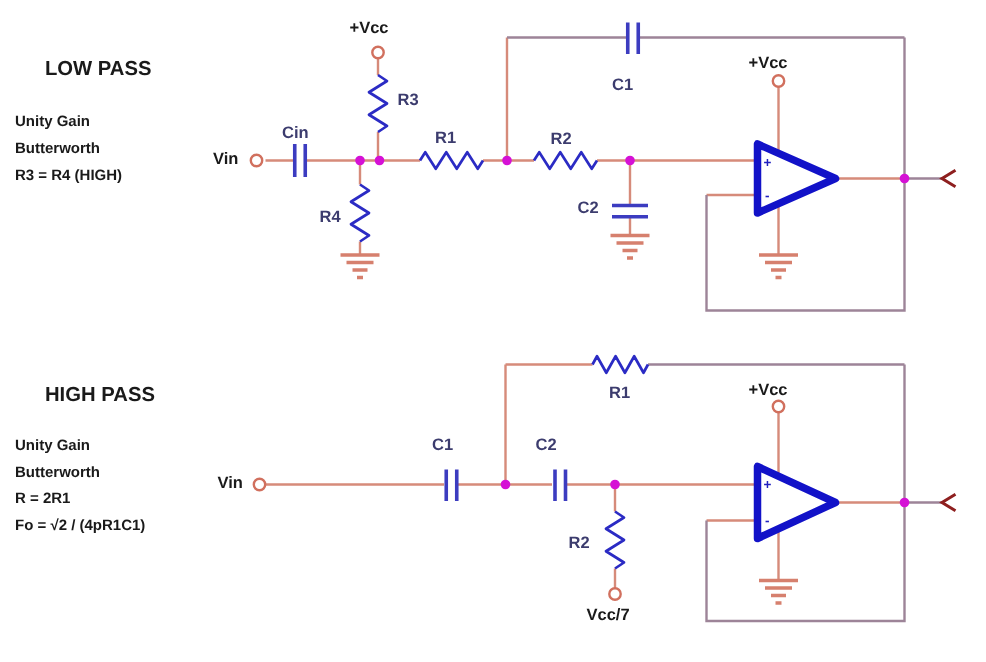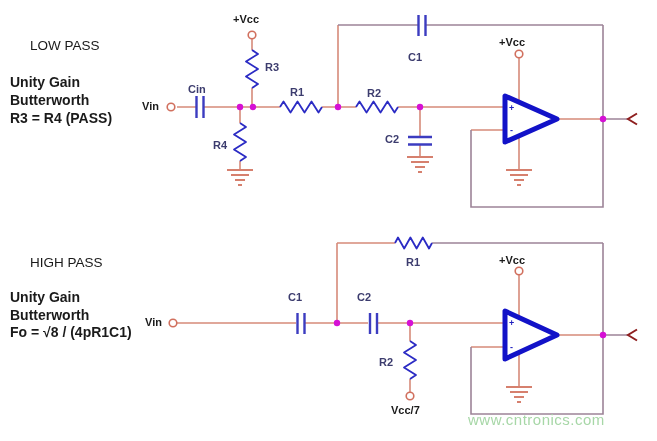--- a/index.html
+++ b/index.html
@@ -1,19 +1,19 @@
 <!DOCTYPE html>
 <html><head>
 <meta charset="utf-8">
 <style>
   html,body{margin:0;padding:0;background:#fff;}
   #screen{position:relative;width:657px;height:441px;background:#ffffff;
           font-family:"Liberation Sans",sans-serif;overflow:hidden;}
-  .section-title{position:absolute;font-weight:normal;font-size:13.5px;color:#1a1a1a;padding-left:20px;}
-  .notes{position:absolute;font-weight:bold;font-size:14px;color:#1a1a1a;}
+  .section-title{position:absolute;font-weight:bold;font-size:13.5px;color:#1a1a1a;padding-left:20px;}
+  .notes{position:absolute;font-weight:bold;font-size:10px;color:#1a1a1a;}
   .lp-notes{line-height:18px;}
   .hp-notes{line-height:17.5px;}
   .clbl{position:absolute;font-weight:bold;font-size:11px;color:#3c3c6e;}
   .blbl{position:absolute;font-weight:bold;font-size:11px;color:#1a1a1a;}
   .watermark{position:absolute;left:468px;top:411px;font-size:15px;
              color:#a7d7a7;letter-spacing:0.5px;}
   svg{position:absolute;left:0;top:0;}
   .w{stroke:#d68b7a;stroke-width:1.6;fill:none;}
   .m{stroke:#9d8498;stroke-width:1.6;fill:none;}
   .b{stroke:#2b2bc4;stroke-width:1.8;fill:none;stroke-linejoin:round;}
@@ -27,28 +27,29 @@
 </style>
 </head>
 <body>
 
 <div id="screen">
 
   <div class="section-title" style="left:10px;top:38px">LOW PASS</div>
   <div class="notes lp-notes" style="left:10px;top:73px">
     <div>Unity Gain</div>
     <div>Butterworth</div>
-    <div>R3 = R4 (PASS)</div>
+    <div>R3 = R4 (HIGH)</div>
   </div>
 
   <div class="section-title" style="left:10px;top:255px">HIGH PASS</div>
   <div class="notes hp-notes" style="left:10px;top:289px">
     <div>Unity Gain</div>
     <div>Butterworth</div>
-    <div>Fo = √8 / (4pR1C1)</div>
+    <div>R = 2R1</div>
+    <div>Fo = √2 / (4pR1C1)</div>
   </div>
 
   <svg width="657" height="441" viewBox="0 0 657 441">
 
     <g>
 
       <path class="w" d="M177,107 H196 M204,107 H280 M322,107 H356 M398,107 H505
                M338,107 V25
                M252,39 V50 M252,88 V107
                M240,107 V123 M240,161 V170
@@ -134,15 +135,14 @@
   <span class="blbl" style="left:499px;top:36px">+Vcc</span>
 
   <span class="blbl" style="left:145px;top:316px">Vin</span>
   <span class="clbl" style="left:288px;top:291px">C1</span>
   <span class="clbl" style="left:357px;top:291px">C2</span>
   <span class="clbl" style="left:406px;top:256px">R1</span>
   <span class="clbl" style="left:379px;top:356px">R2</span>
   <span class="blbl" style="left:391px;top:404px">Vcc/7</span>
   <span class="blbl" style="left:499px;top:254px">+Vcc</span>
 
-  <div class="watermark">www.cntronics.com</div>
 
 </div>
 
 </body></html>

